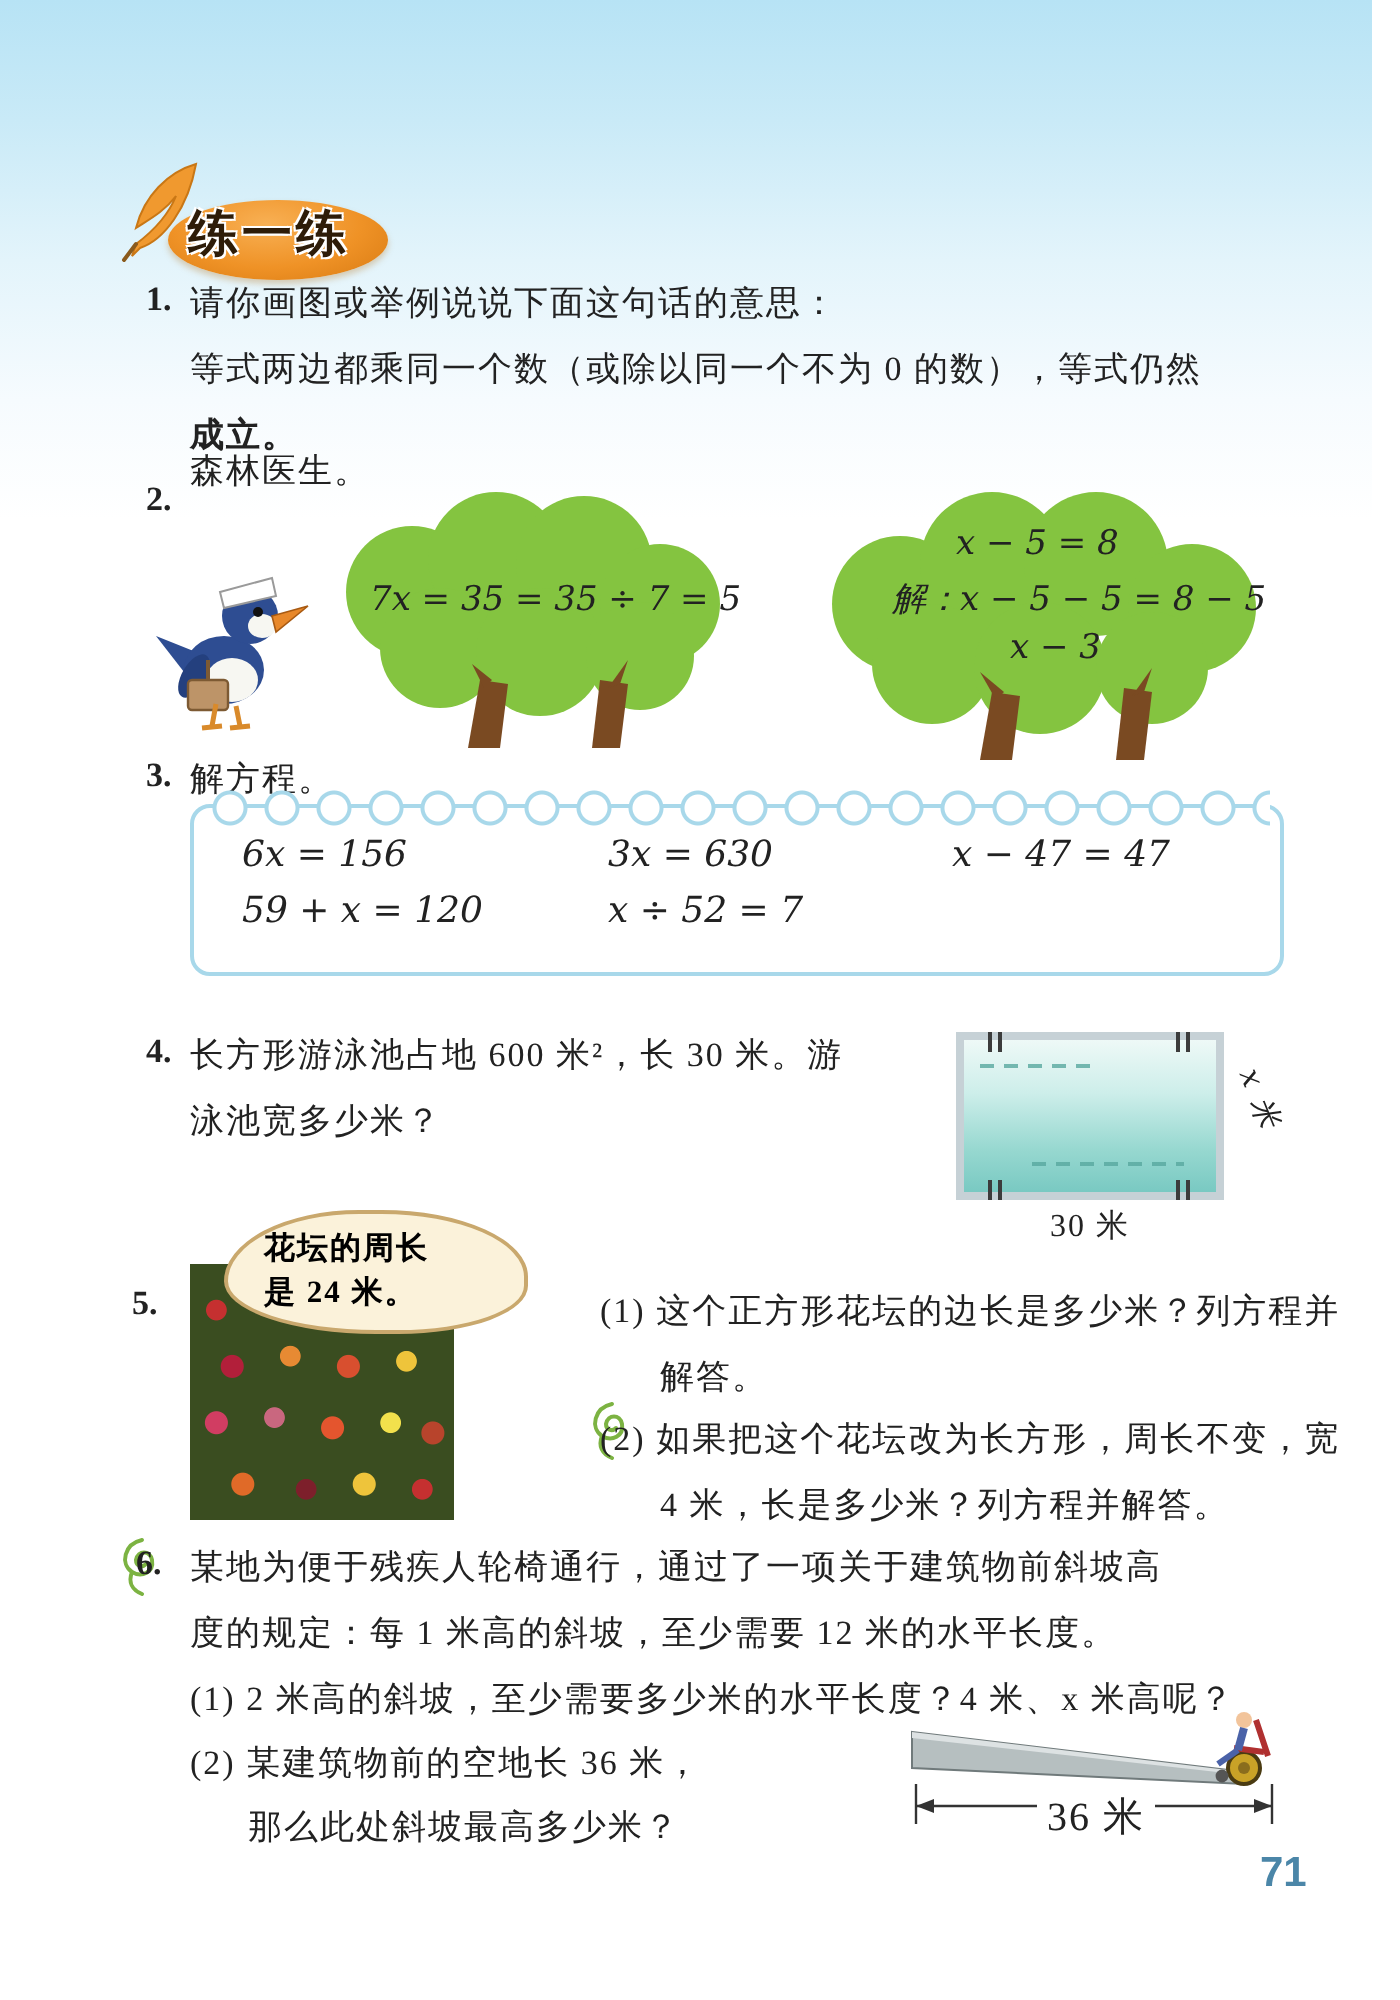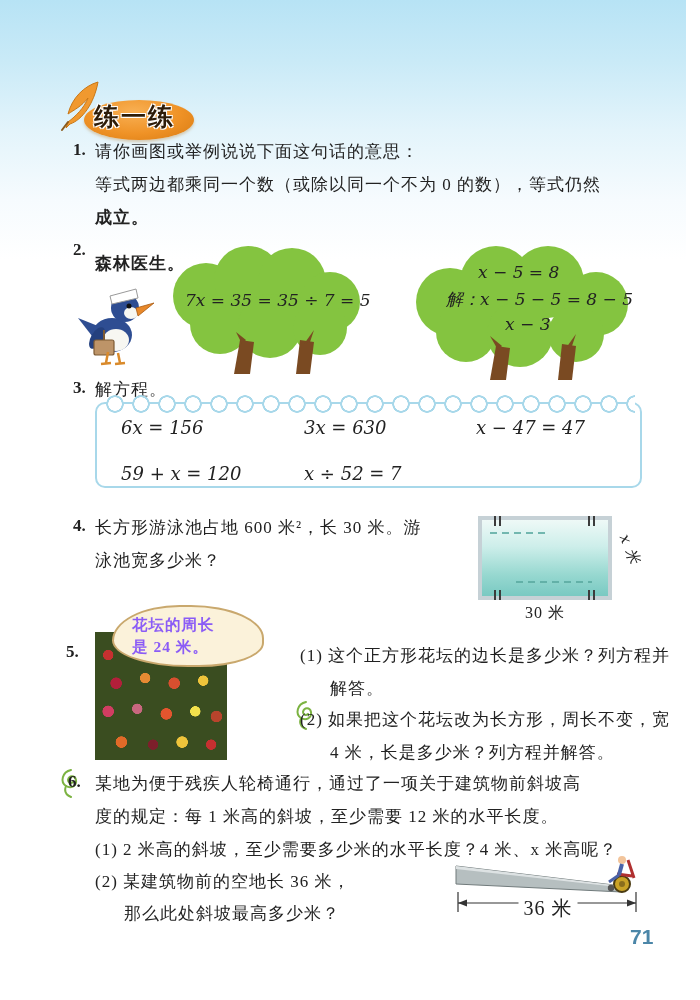--- a/index.html
+++ b/index.html
@@ -20,21 +20,21 @@
     text-shadow:-1px -1px 0 #fff,1px -1px 0 #fff,-1px 1px 0 #fff,1px 1px 0 #fff;}
   
   .tree-eq{font-style:italic;font-family:"DejaVu Serif",serif;font-size:17px;white-space:nowrap;}
   
   .eqbox{left:95px;top:402px;width:543px;height:82px;background:#fff;
     border:2px solid #a8d8ea;border-radius:10px;}
   .scallops{position:absolute;top:-10px;left:5px;right:5px;height:20px;
     background-image:radial-gradient(circle at 13px 10px,#ffffff 0 6.5px,#a8d8ea 7px 8.5px,rgba(0,0,0,0) 9px);
     background-size:26px 20px;background-repeat:repeat-x;}
   .eqgrid{position:absolute;left:24px;top:13px;display:grid;
-    grid-template-columns:183px 172px 150px;row-gap:25px;
+    grid-template-columns:183px 172px 150px;row-gap:7px;
     font-style:italic;font-family:"DejaVu Serif",serif;font-size:18px;}
   
   .pool{left:478px;top:516px;width:134px;height:84px;background:#c6d1d6;padding:4px;box-sizing:border-box;}
   .pool-water{position:relative;width:100%;height:100%;
     background:linear-gradient(180deg,#eef9f7 0%,#cdeeea 35%,#97d8d0 72%,#79c9c2 100%);}
   .tick{position:absolute;width:8px;height:10px;
     background:repeating-linear-gradient(90deg,#3c3c3c 0 2px,transparent 2px 5px);}
   .wave{position:absolute;height:2px;background:repeating-linear-gradient(90deg,#58a89f 0 7px,transparent 7px 12px);opacity:.8;}
   .pool-wlabel{left:478px;top:603px;width:134px;text-align:center;font-size:16px;letter-spacing:1px;}
   .pool-dlabel{left:614px;top:540px;font-size:15px;transform:rotate(68deg);transform-origin:center;letter-spacing:1px;}
@@ -55,21 +55,21 @@
       radial-gradient(circle 10px at 54% 64%,#e4552e 0 55%,transparent 60%),
       radial-gradient(circle 9px at 76% 62%,#f2e14c 0 55%,transparent 60%),
       radial-gradient(circle 10px at 92% 66%,#b8442c 0 55%,transparent 60%),
       radial-gradient(circle 10px at 20% 86%,#e06a28 0 55%,transparent 60%),
       radial-gradient(circle 9px at 44% 88%,#7d1f2b 0 55%,transparent 60%),
       radial-gradient(circle 10px at 66% 86%,#eec43b 0 55%,transparent 60%),
       radial-gradient(circle 9px at 88% 88%,#c53030 0 55%,transparent 60%);}
   .bubble{left:112px;top:605px;width:152px;height:62px;background:#fbf2da;
     border:2px solid #c9a86d;border-radius:48% 52% 46% 54% / 62% 58% 42% 46%;
     box-sizing:border-box;padding:7px 0 0 18px;}
-  .bubble div{font-size:15.5px;color:#8b5cf6;font-weight:600;letter-spacing:1px;line-height:1.45;}
+  .bubble div{font-size:15.5px;color:#000000;font-weight:600;letter-spacing:1px;line-height:1.45;}
   
   .ramp{left:452px;top:850px;width:192px;height:66px;}
   .ramp-label{position:absolute;left:50%;top:45px;transform:translateX(-50%);
     background:#fff;padding:0 5px;font-size:20px;letter-spacing:1px;}
   .pageno{left:630px;top:925px;font-family:"Liberation Sans","DejaVu Sans",sans-serif;
     font-weight:bold;font-size:21px;color:#4b86a8;}
   .swirl{width:26px;height:30px;}
 </style>
 </head>
 <body>
@@ -82,21 +82,21 @@
     <path d="M10,42 L4,50" stroke="#8a5a1c" stroke-width="2" stroke-linecap="round"></path>
   </svg>
   <div class="abs hdr-title">练一练</div>
 
   <div class="abs pnum" style="left:73px;top:140px;">1.</div>
   <div class="abs ptext" style="left:95px;top:140px;">请你画图或举例说说下面这句话的意思：</div>
   <div class="abs ptext" style="left:95px;top:173px;">等式两边都乘同一个数（或除以同一个不为 0 的数），等式仍然</div>
   <div class="abs ptext" style="left:95px;top:206px;font-weight:bold;">成立。</div>
 
   <div class="abs pnum" style="left:73px;top:240px;">2.</div>
-  <div class="abs ptext" style="left:95px;top:252px;font-weight:bold;">森林医生。</div>
+  <div class="abs ptext" style="left:95px;top:224px;">森林医生。</div>
 
   <svg class="abs" style="left:70px;top:280px;" width="85" height="92" viewBox="0 0 85 92">
     <polygon points="8,38 28,46 22,56" fill="#2e4d92"></polygon>
     <ellipse cx="42" cy="55" rx="20" ry="17" fill="#2e4d92"></ellipse>
     <ellipse cx="46" cy="60" rx="13" ry="11" fill="#f7f7f2"></ellipse>
     <ellipse cx="27" cy="58" rx="6" ry="12" fill="#24407e" transform="rotate(30 27 58)"></ellipse>
     <circle cx="55" cy="28" r="14" fill="#2e4d92"></circle>
     <ellipse cx="61" cy="33" rx="7" ry="6" fill="#f7f7f2"></ellipse>
     <polygon points="40,16 66,9 68,18 42,24" fill="#ffffff" stroke="#9a9a9a" stroke-width="1"></polygon>
     <circle cx="59" cy="26" r="2.5" fill="#111"></circle>

